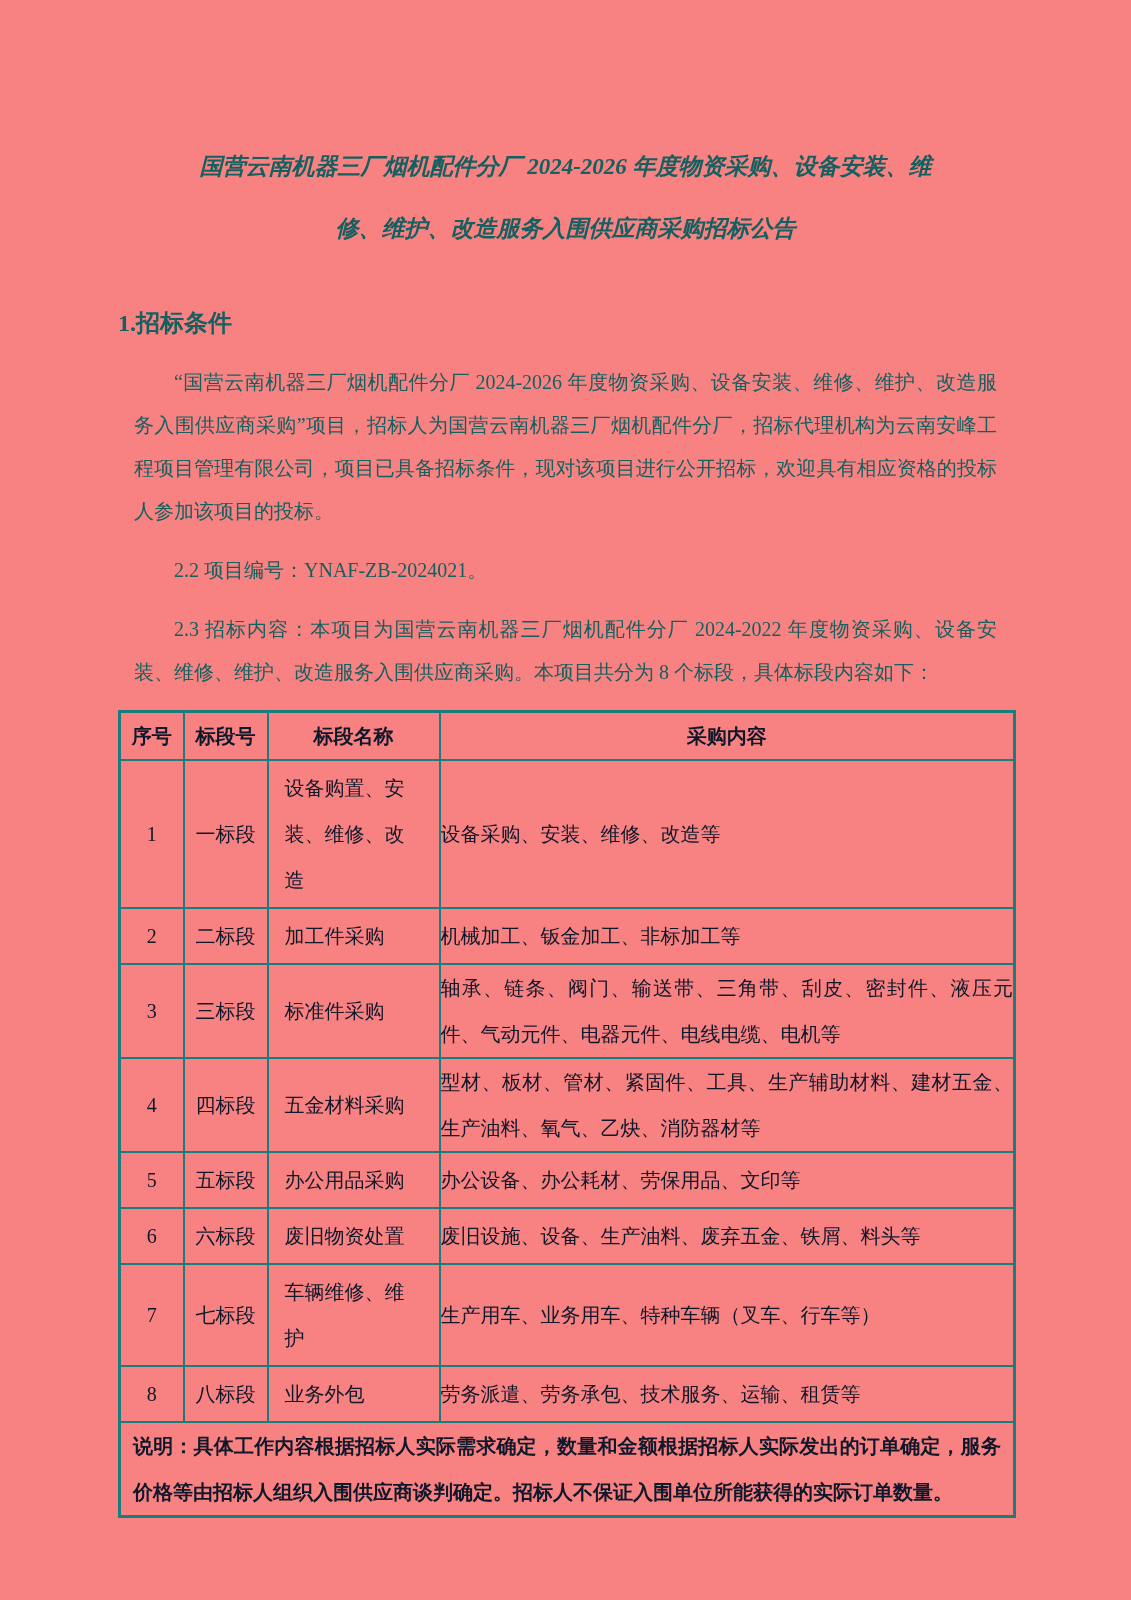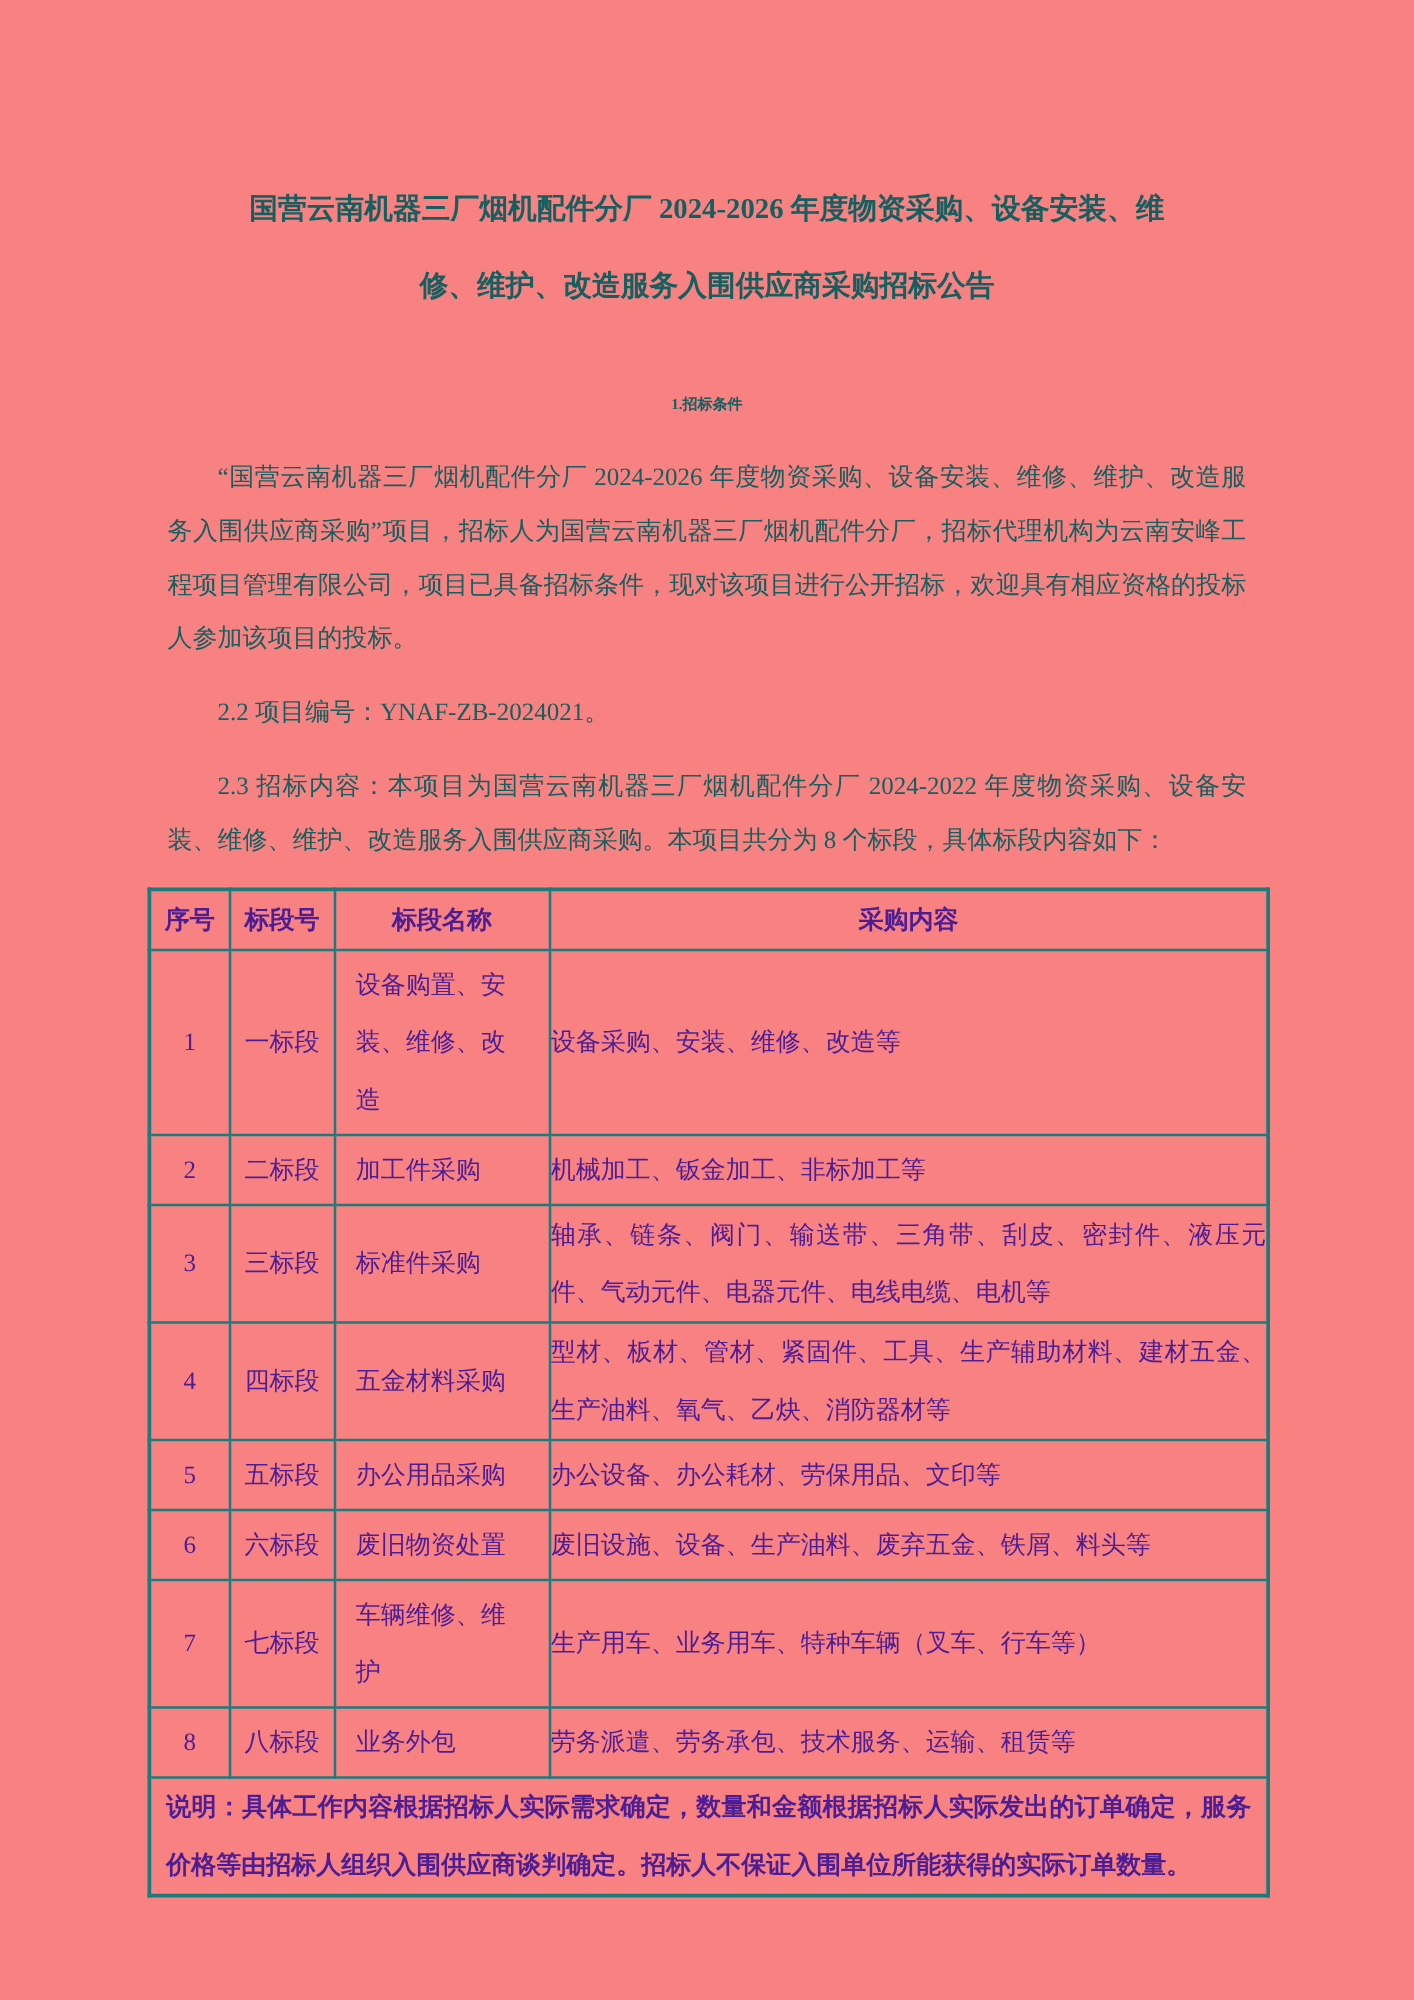--- a/index.html
+++ b/index.html
@@ -11,47 +11,47 @@
     font-family: "Liberation Serif", "DejaVu Serif", serif;
     overflow: hidden;
   }
   .page { padding: 136px 118px 0 118px; box-sizing: border-box; }
 
   .doc-title {
     font-size: 23px;
     font-weight: bold;
     line-height: 62px;
     text-align: center;
+    font-style: italic;
   }
 
   .sec-heading {
-    font-size: 12px;
+    font-size: 24px;
     font-weight: bold;
     line-height: 43px;
     margin: 0;
-    text-align: center;
   }
   .sec1-heading { margin-top: 42px; }
 
   .para {
     font-size: 20px;
     line-height: 43px;
     margin: 16px;
     text-indent: 2em;
     text-align: justify;
     text-justify: inter-ideograph;
   }
 
   table.lots {
     margin-top: 13px;
     border-collapse: collapse;
     table-layout: fixed;
     width: 895px;
     font-size: 20px;
-    color: #4c1d95;
+    color: #0f172a;
   }
   table.lots, table.lots th, table.lots td {
     border: 2px solid #1a7c7c;
   }
   table.lots { border-width: 3px; }
   th, td {
     vertical-align: middle;
     line-height: 46px;
     padding: 0;
     overflow: hidden;

